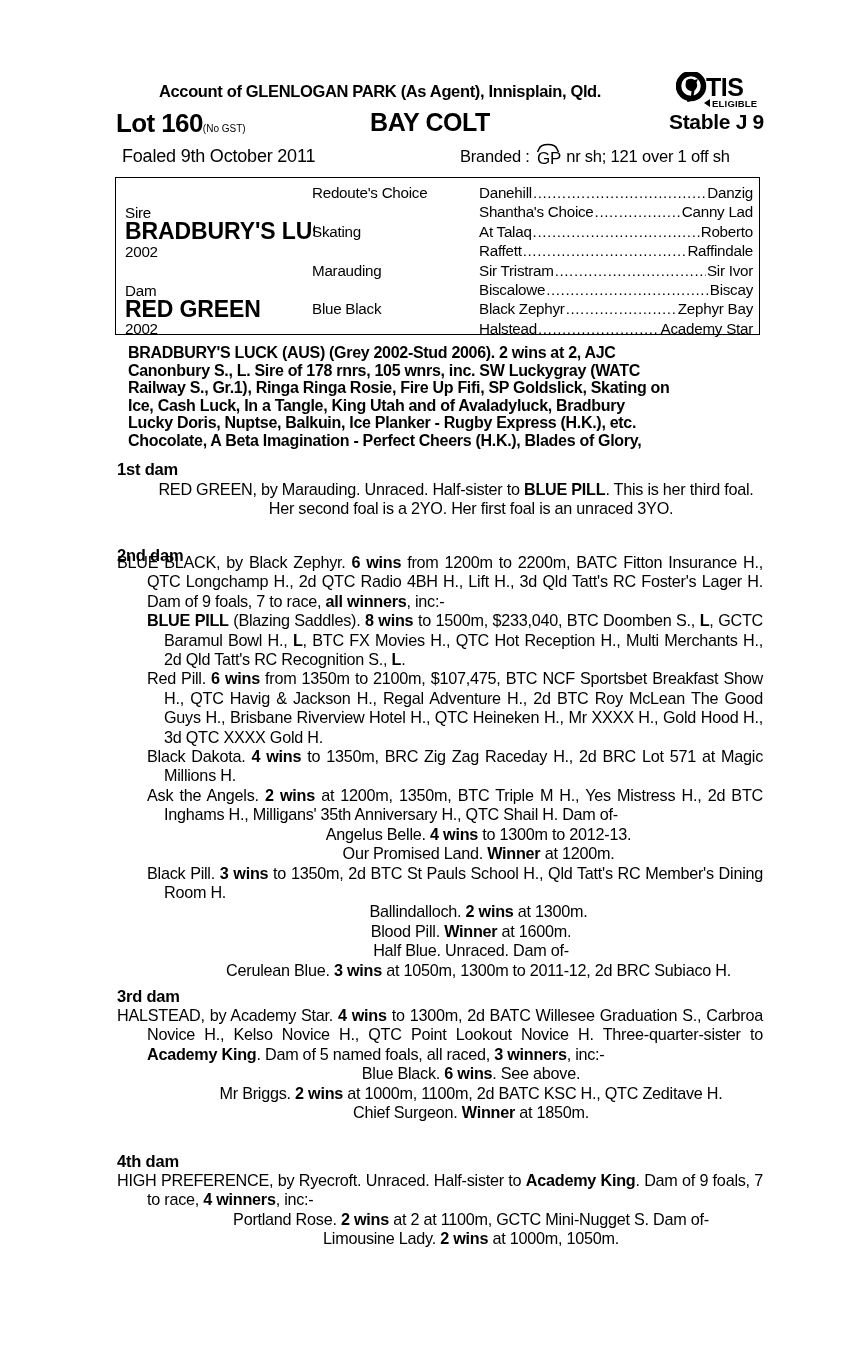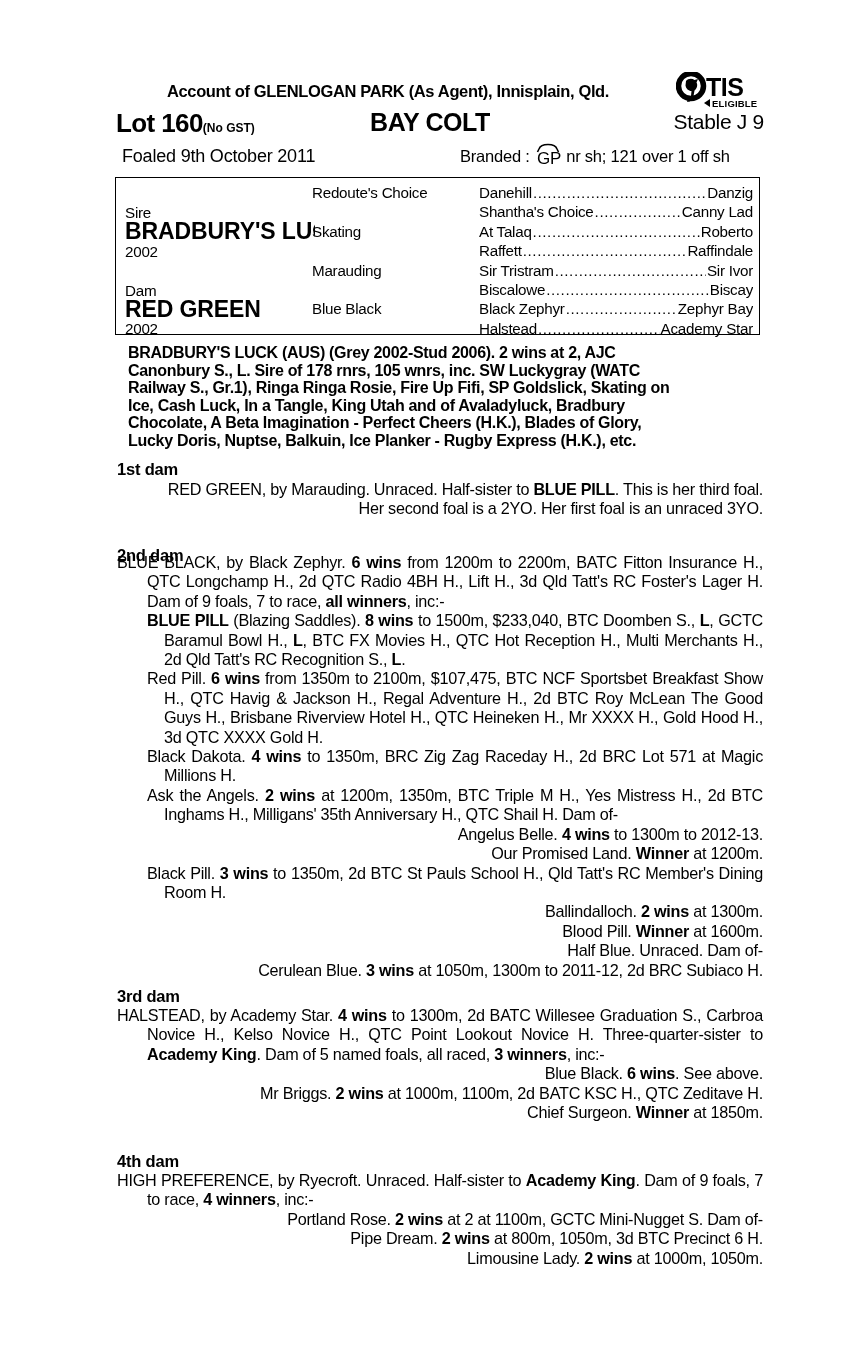--- a/index.html
+++ b/index.html
@@ -18,21 +18,21 @@
   .page {
     position: absolute;
     left: 0; top: 0;
     width: 860px;
     height: 1356px;
   }
 
   
   .account-line {
     position: absolute;
-    left: 8px; top: 82px;
+    left: 0; top: 82px;
     width: 760px;
     text-align: center;
     font-size: 16.5px;
     font-weight: bold;
     letter-spacing: -0.35px;
     white-space: nowrap;
   }
 
   .otis-logo {
     position: absolute;
@@ -52,39 +52,39 @@
   .lot-label {
     position: absolute;
     left: 116px;
     top: 0;
     font-size: 26px;
     font-weight: bold;
     letter-spacing: -0.6px;
     white-space: nowrap;
   }
   .lot-label .gst {
-    font-size: 12px;
-    font-weight: bold;
+    font-size: 10px;
+    font-weight: normal;
     letter-spacing: 0;
   }
   .colour-sex {
     position: absolute;
     left: 0; top: 0;
     width: 860px;
     text-align: center;
     font-size: 25px;
     font-weight: bold;
     letter-spacing: -0.4px;
   }
   .stable {
     position: absolute;
     right: 96px;
     top: 2px;
     font-size: 21px;
-    font-weight: normal;
+    font-weight: bold;
     letter-spacing: -0.3px;
     white-space: nowrap;
     text-align: center;
   }
 
   .foaled {
     position: absolute;
     left: 122px;
     top: 146px;
     font-size: 18px;
@@ -210,21 +210,21 @@
     width: 646px;
     font-size: 16.2px;
     line-height: 19.4px;
     letter-spacing: -0.25px;
   }
   .dam-body p {
     margin: 0;
     text-align: justify;
     text-justify: inter-word;
   }
-  .dam-body p.lastline { text-align: right; margin-left: 32px; }
+  .dam-body p.lastline { text-align: center; margin-left: 32px; }
   .i1 { padding-left: 30px; text-indent: -30px; }
   .i3 { padding-left: 47px; text-indent: -17px; }
   .i4 { padding-left: 60px; text-indent: -15px; }
   b { font-weight: bold; }
 </style>
 </head>
 <body>
 
 <div class="page">
 
@@ -331,22 +331,22 @@
       </div>
 
     </div>
   </div>
 
   <div class="sire-block">
     <div>BRADBURY'S LUCK (AUS) (Grey 2002-Stud 2006). 2 wins at 2, AJC</div>
     <div>Canonbury S., L. Sire of 178 rnrs, 105 wnrs, inc. SW Luckygray (WATC</div>
     <div>Railway S., Gr.1), Ringa Ringa Rosie, Fire Up Fifi, SP Goldslick, Skating on</div>
     <div>Ice, Cash Luck, In a Tangle, King Utah and of Avaladyluck, Bradbury</div>
+    <div>Lucky Doris, Nuptse, Balkuin, Ice Planker - Rugby Express (H.K.), etc.</div>
     <div>Chocolate, A Beta Imagination - Perfect Cheers (H.K.), Blades of Glory,</div>
-    <div>Lucky Doris, Nuptse, Balkuin, Ice Planker - Rugby Express (H.K.), etc.</div>
   </div>
 
   <div class="dam-head" style="top:460px;">1st dam</div>
   <div class="dam-body" style="top:480px;">
     <p class="i1 lastline"><span>RED GREEN, by Marauding. Unraced. Half-sister to </span><b>BLUE PILL</b><span>. This is her third foal. Her second foal is a 2YO. Her first foal is an unraced 3YO.</span></p>
   </div>
 
   <div class="dam-head" style="top:534px;margin-top:12px;">2nd dam</div>
   <div class="dam-body" style="top:553px;">
 
@@ -386,18 +386,17 @@
 
     <p class="i3 lastline"><span>Chief Surgeon. </span><b>Winner</b><span> at 1850m.</span></p>
   </div>
 
   <div class="dam-head" style="top:1152px;">4th dam</div>
   <div class="dam-body" style="top:1171px;">
     <p class="i1"><span>HIGH PREFERENCE, by Ryecroft. Unraced. Half-sister to </span><b>Academy King</b><span>. Dam of 9 foals, 7 to race, </span><b>4 winners</b><span>, inc:-</span></p>
 
     <p class="i3 lastline"><span>Portland Rose. </span><b>2 wins</b><span> at 2 at 1100m, GCTC Mini-Nugget S. Dam of-</span></p>
 
-    <p class="i4 lastline"><span>Pipe Dream. </span><b>2 wins</b><span> at 800m, 1050m, 3d BTC Precinct 6 H.</span></p>
 
     <p class="i3 lastline"><span>Limousine Lady. </span><b>2 wins</b><span> at 1000m, 1050m.</span></p>
   </div>
 
 </div>
 
 </body></html>

